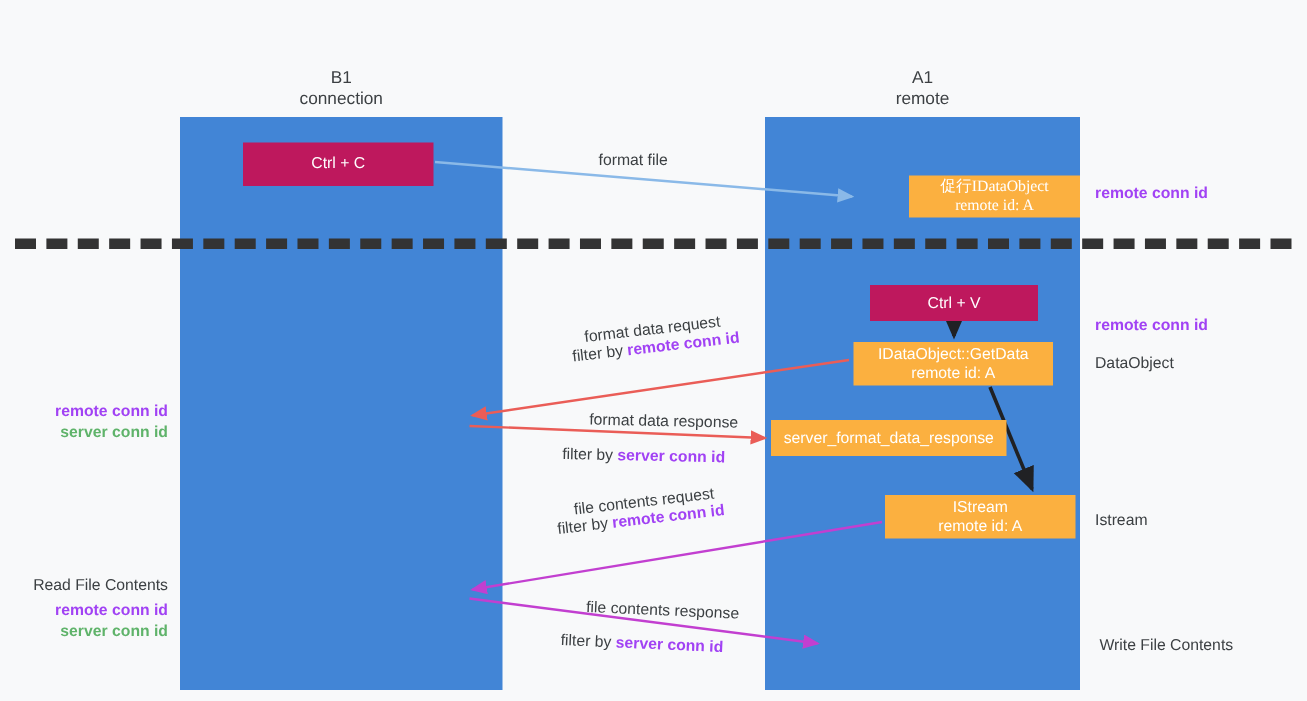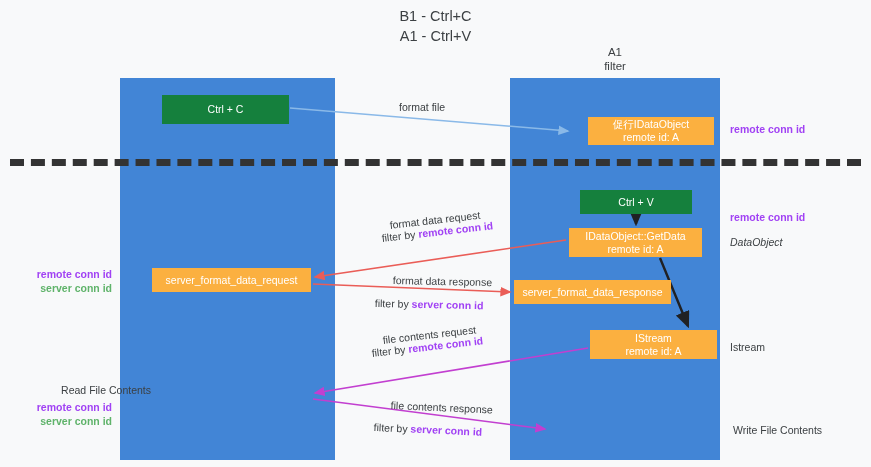--- a/index.html
+++ b/index.html
@@ -61,53 +61,53 @@
     display: flex;
     flex-direction: column;
     align-items: center;
     justify-content: center;
     text-align: center;
     color: #ffffff;
     font-size: 10.5px;
     line-height: 13px;
     white-space: pre;
   }
-  .node.green  { background: #15803d; }
+  .node.green  { background: #be185d; }
   .node.orange { background: #fbb košil; }
   .node.orange { background: #fbb040; }
 
   
   #n-ctrlc   { left: 162px; top: 95px;  width: 127px; height: 29px; }
   #n-ctrlv   { left: 580px; top: 190px; width: 112px; height: 24px; }
-  #n-idataobject       { left: 588px; top: 117px; width: 126px; height: 28px; }
+  #n-idataobject       { left: 606px; top: 117px; width: 114px; height: 28px; font-family: Liberation Serif, serif; }
   #n-getdata           { left: 569px; top: 228px; width: 133px; height: 29px; }
   #n-fmt-req           { left: 152px; top: 268px; width: 159px; height: 24px; }
   #n-fmt-resp          { left: 514px; top: 280px; width: 157px; height: 24px; }
   #n-istream           { left: 590px; top: 330px; width: 127px; height: 29px; }
   #n-file-req          { left: 152px; top: 384px; width: 159px; height: 24px; }
   #n-file-resp         { left: 549px; top: 417px; width: 158px; height: 25px; }
 
   
   .ann {
     font-size: 10.5px;
     line-height: 13.5px;
     white-space: pre;
   }
   .ann .purple { color: #a142f4; font-weight: bold; }
   .ann .green  { color: #5fb36a; font-weight: bold; }
   .ann .plain  { color: #3c4043; }
 
   #ann-r1 { left: 730px; top: 123px; }
   #ann-r2 { left: 730px; top: 211px; }
-  #ann-r3 { left: 730px; top: 236px; font-style: italic; }
+  #ann-r3 { left: 730px; top: 236px; }
   #ann-r4 { left: 730px; top: 341px; }
   #ann-r5 { left: 733px; top: 424px; }
 
   #ann-l1 { left: 18px;  top: 268px; text-align: right; width: 94px; }
-  #ann-l2 { left: 18px;  top: 384px; text-align: right; width: 94px; margin-left: 39px; }
+  #ann-l2 { left: 18px;  top: 384px; text-align: right; width: 94px; }
   #ann-l3 { left: 18px;  top: 401px; text-align: right; width: 94px; }
 
   
   .edge-label {
     font-size: 10.5px;
     color: #3c4043;
     white-space: pre;
     transform-origin: left top;
   }
   .edge-label .purple { color: #a142f4; font-weight: bold; }
@@ -128,25 +128,25 @@
     left: 0; top: 0;
     width: 871px; height: 467px;
     pointer-events: none;
   }
 </style>
 </head>
 <body>
 
 <div id="canvas">
 
-  <div class="abs" id="title">B1 - Ctrl+C
-A1 - Ctrl+V</div>
-
+
+  <div class="abs col-header" id="hdr-b1">B1
+connection</div>
   <div class="abs col-header" id="hdr-a1">A1
-filter</div>
+remote</div>
 
   <div class="abs lane" id="lane-b1"></div>
   <div class="abs lane" id="lane-a1"></div>
 
   <svg class="abs" id="svg-edges" viewBox="0 0 871 467">
     <defs>
       <marker id="ah-blue" markerWidth="7" markerHeight="7" refX="6" refY="3" orient="auto">
         <path d="M0,0 L7,3 L0,6 z" fill="#8ab9e8"></path>
       </marker>
       <marker id="ah-red" markerWidth="7" markerHeight="7" refX="6" refY="3" orient="auto">
@@ -176,21 +176,20 @@
   </svg>
 
   <div class="abs" id="dashed-sep"></div>
 
   <div class="abs node green" id="n-ctrlc">Ctrl + C</div>
   <div class="abs node orange" id="n-idataobject">促行IDataObject
 remote id: A</div>
   <div class="abs node green" id="n-ctrlv">Ctrl + V</div>
   <div class="abs node orange" id="n-getdata">IDataObject::GetData
 remote id: A</div>
-  <div class="abs node orange" id="n-fmt-req">server_format_data_request</div>
   <div class="abs node orange" id="n-fmt-resp">server_format_data_response</div>
   <div class="abs node orange" id="n-istream">IStream
 remote id: A</div>
 
   <div class="abs edge-label" id="el-formatlist">format file</div>
 
   <div class="abs edge-label" id="el-fmt-req-1">format data request</div>
   <div class="abs edge-label" id="el-fmt-req-2"><span>filter by </span><span class="purple">remote conn id</span></div>
 
   <div class="abs edge-label" id="el-fmt-resp-1">format data response</div>

